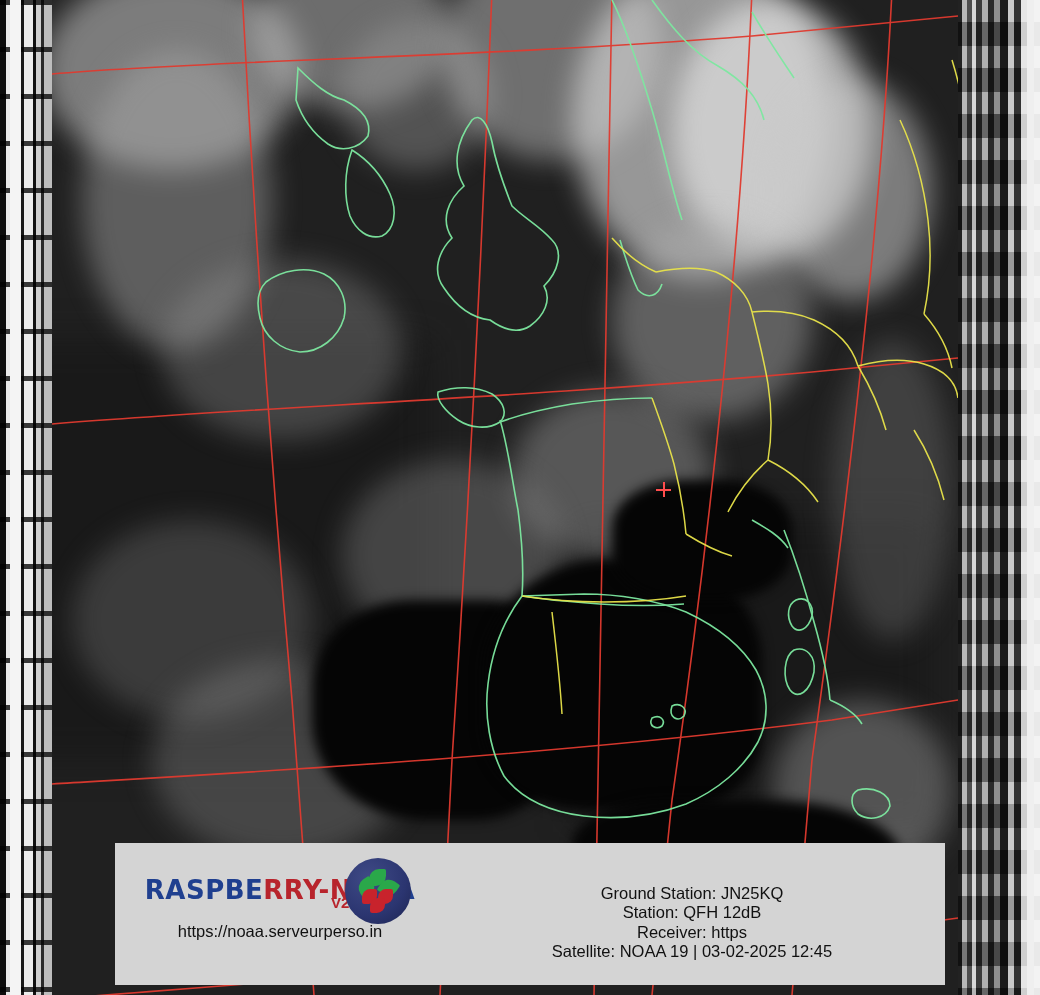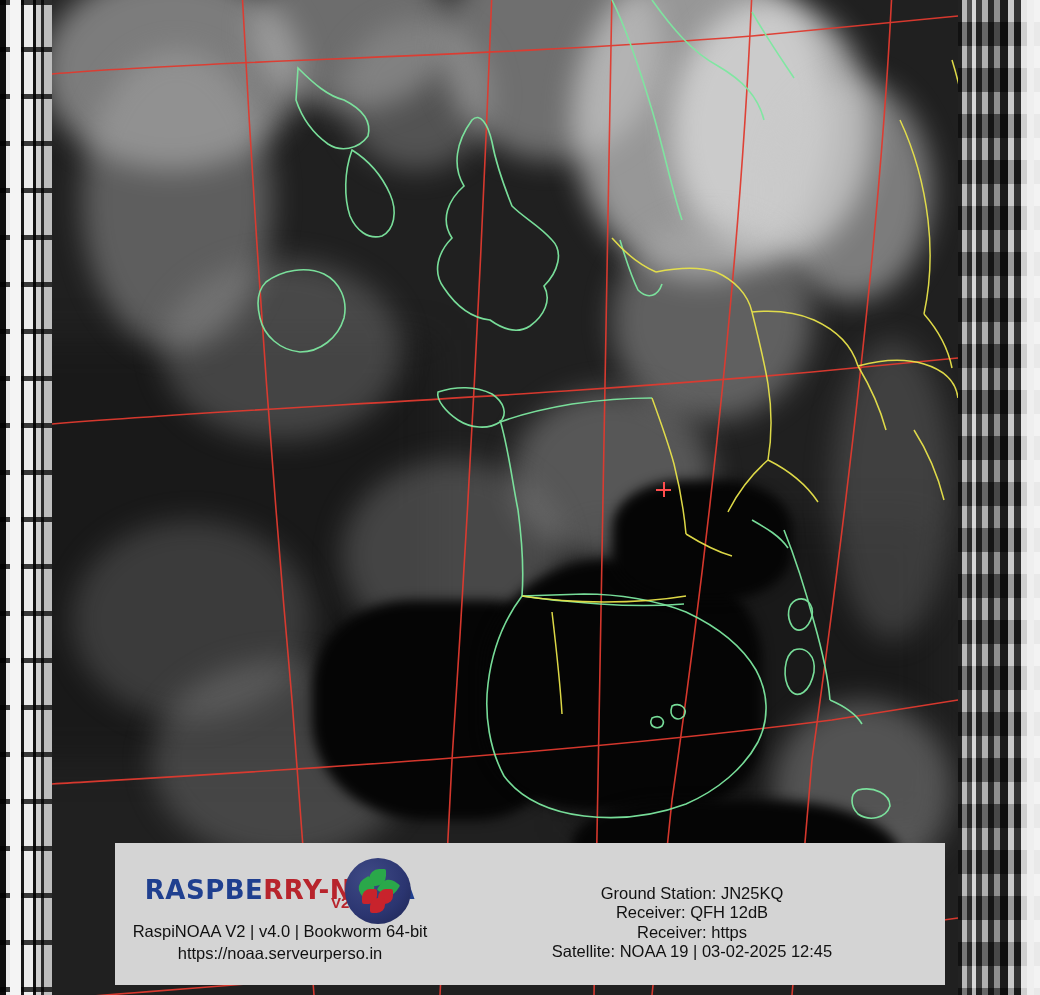--- a/index.html
+++ b/index.html
@@ -395,25 +395,24 @@
           <div class="pi-glyph">
             <div class="pi-leaf" style="left:11px;top:-2px;"></div>
             <div class="pi-leaf" style="left:0px;top:8px;transform:rotate(-35deg);"></div>
             <div class="pi-leaf" style="left:22px;top:8px;transform:rotate(35deg);"></div>
             <div class="pi-berry" style="left:4px;top:18px;"></div>
             <div class="pi-berry" style="left:20px;top:18px;"></div>
             <div class="pi-berry" style="left:12px;top:27px;"></div>
           </div>
         </div>
       </div>
-      <div class="info-caption">RaspiNOAA V2 | v4.0 | Bookworm 64-bit</div>
       <div class="info-caption">https://noaa.serveurperso.in</div>
     </div>
 
     <div class="info-right">
       <div>Ground Station: JN25KQ</div>
-      <div>Receiver: QFH 12dB</div>
+      <div>Station: QFH 12dB</div>
       <div>Receiver: https</div>
       <div>Satellite: NOAA 19 | 03-02-2025 12:45</div>
     </div>
   </div>
 
 </div>
 
 </body></html>

